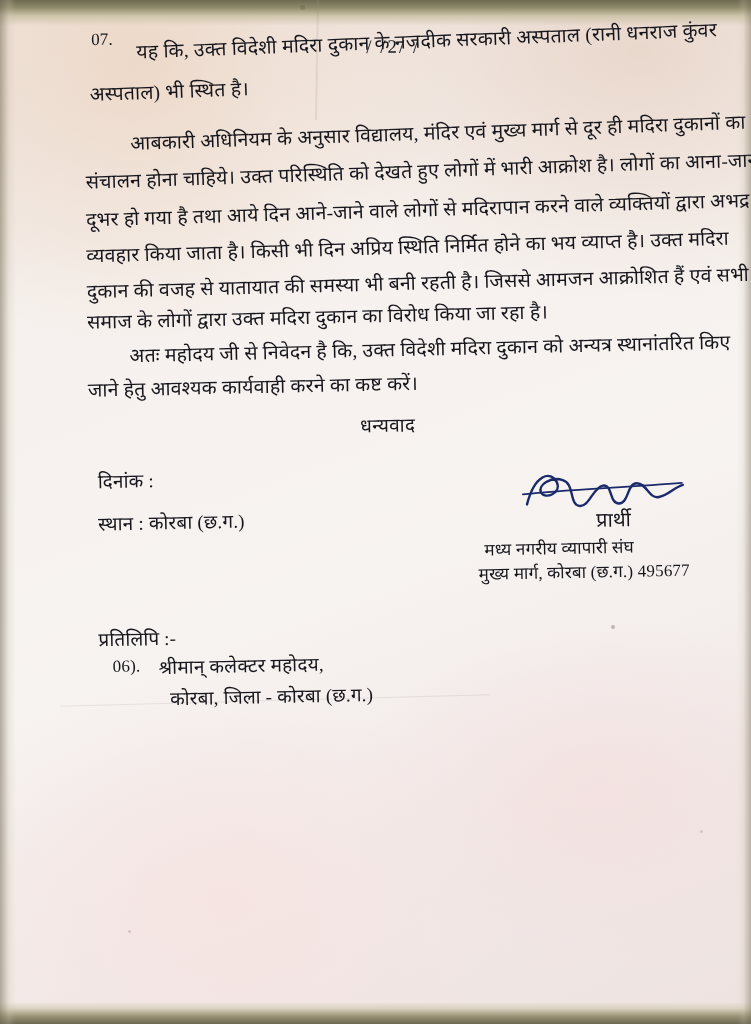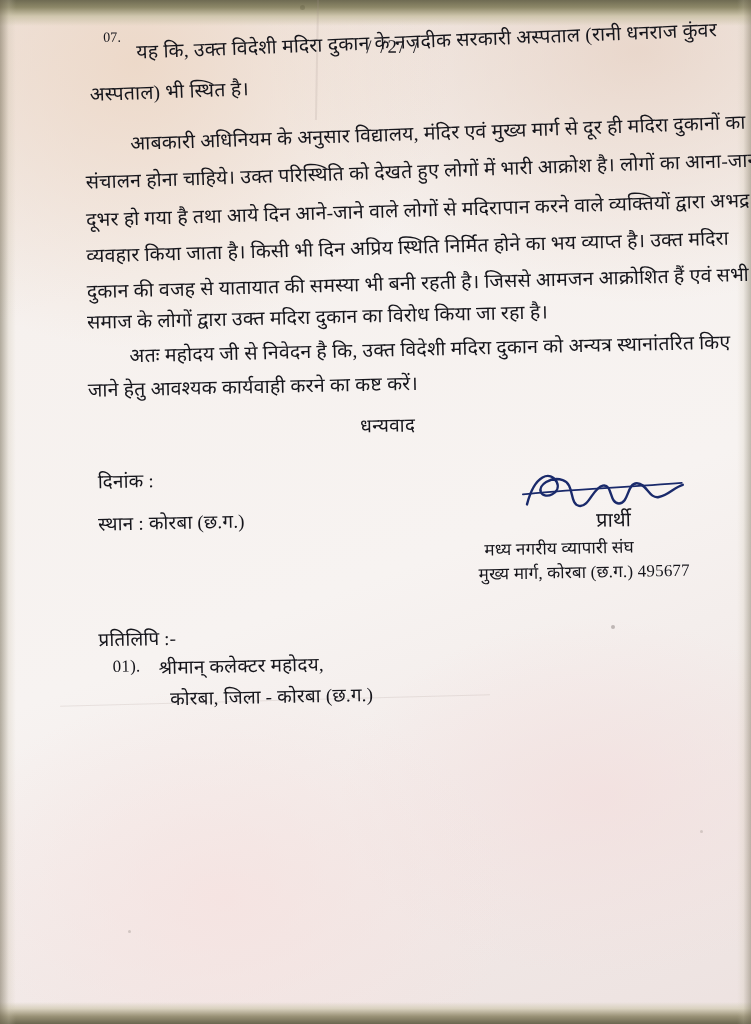--- a/index.html
+++ b/index.html
@@ -79,22 +79,21 @@
   #page-num {
     left: 370px;
     top: 36px;
     font-size: 19px;
     letter-spacing: 2px;
     transform: rotate(0.4deg);
   }
   #item-number {
     left: 95px;
     top: 27px;
-    font-size: 14px;
-    margin-left: 12px;
+    font-size: 17px;
   }
 
   .body-line {
     font-size: 19.5px;
     line-height: 1.2;
   }
   #l1 { left: 140px; top: 30px;  transform: rotate(-1.6deg); }
   #l2 { left: 93px;  top: 78px;  transform: rotate(-1.5deg); }
   #l3 { left: 133px; top: 122px; transform: rotate(-1.4deg); }
   #l4 { left: 88px;  top: 160px; transform: rotate(-1.3deg); }
@@ -218,21 +217,21 @@
                  C112,40 110,20 120,20 C130,20 132,36 142,34 C152,32 158,24 166,22" fill="none" stroke="#1a2a6b" stroke-width="2.4" stroke-linecap="round"></path>
         <path d="M6,30 C40,26 110,24 165,20" fill="none" stroke="#1a2a6b" stroke-width="1.8" stroke-linecap="round"></path>
       </svg>
     </div>
 
     <div class="txt hand" id="applicant">प्रार्थी</div>
     <div class="txt hand" id="org-line1">मध्य नगरीय व्यापारी संघ</div>
     <div class="txt hand" id="org-line2">मुख्य मार्ग, कोरबा (छ.ग.) 495677</div>
 
     <div class="txt hand" id="copy-label">प्रतिलिपि :-</div>
-    <div class="txt hand" id="copy-no">01).</div>
+    <div class="txt hand" id="copy-no">06).</div>
     <div class="txt hand" id="copy-1a">श्रीमान् कलेक्टर महोदय,</div>
     <div class="txt hand" id="copy-1b">कोरबा, जिला - कोरबा (छ.ग.)</div>
   </div>
 
   <div class="speck" id="sp1"></div>
   <div class="speck" id="sp2"></div>
   <div class="speck" id="sp3"></div>
   <div class="speck" id="sp4"></div>
 </div>
 

